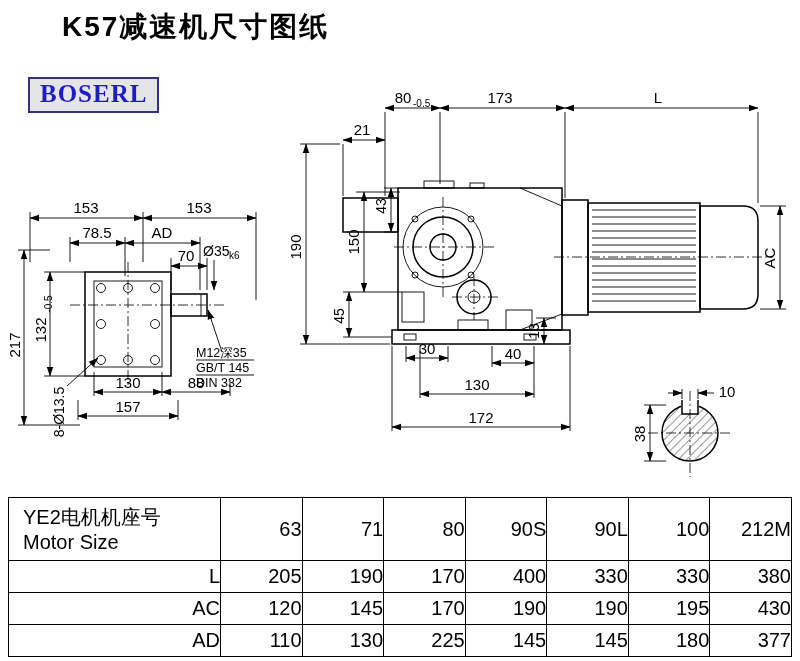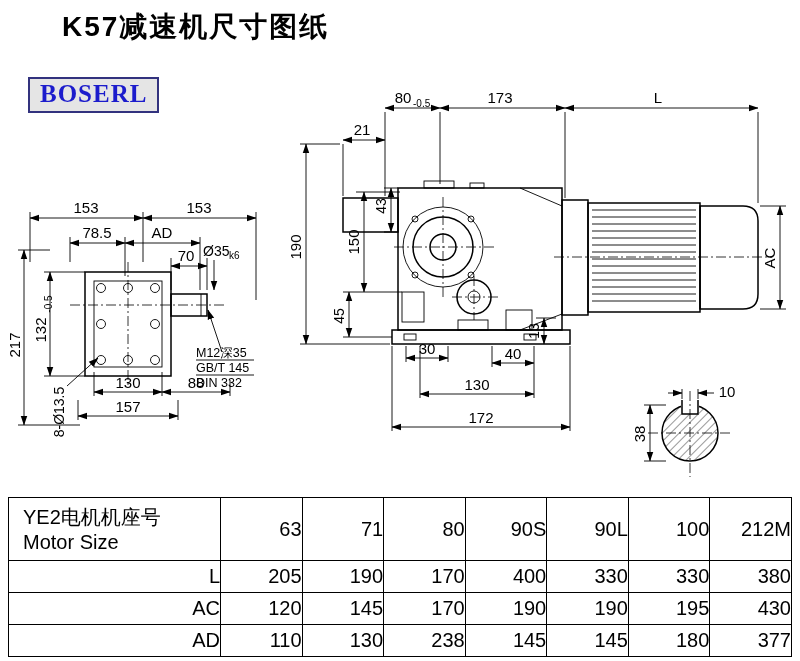--- a/index.html
+++ b/index.html
@@ -307,20 +307,20 @@
       <td>170</td>
       <td>190</td>
       <td>190</td>
       <td>195</td>
       <td>430</td>
     </tr>
     <tr>
       <td>AD</td>
       <td>110</td>
       <td>130</td>
-      <td>238</td>
+      <td>225</td>
       <td>145</td>
       <td>145</td>
       <td>180</td>
       <td>377</td>
     </tr>
   </tbody>
 </table>
 
 </body></html>

